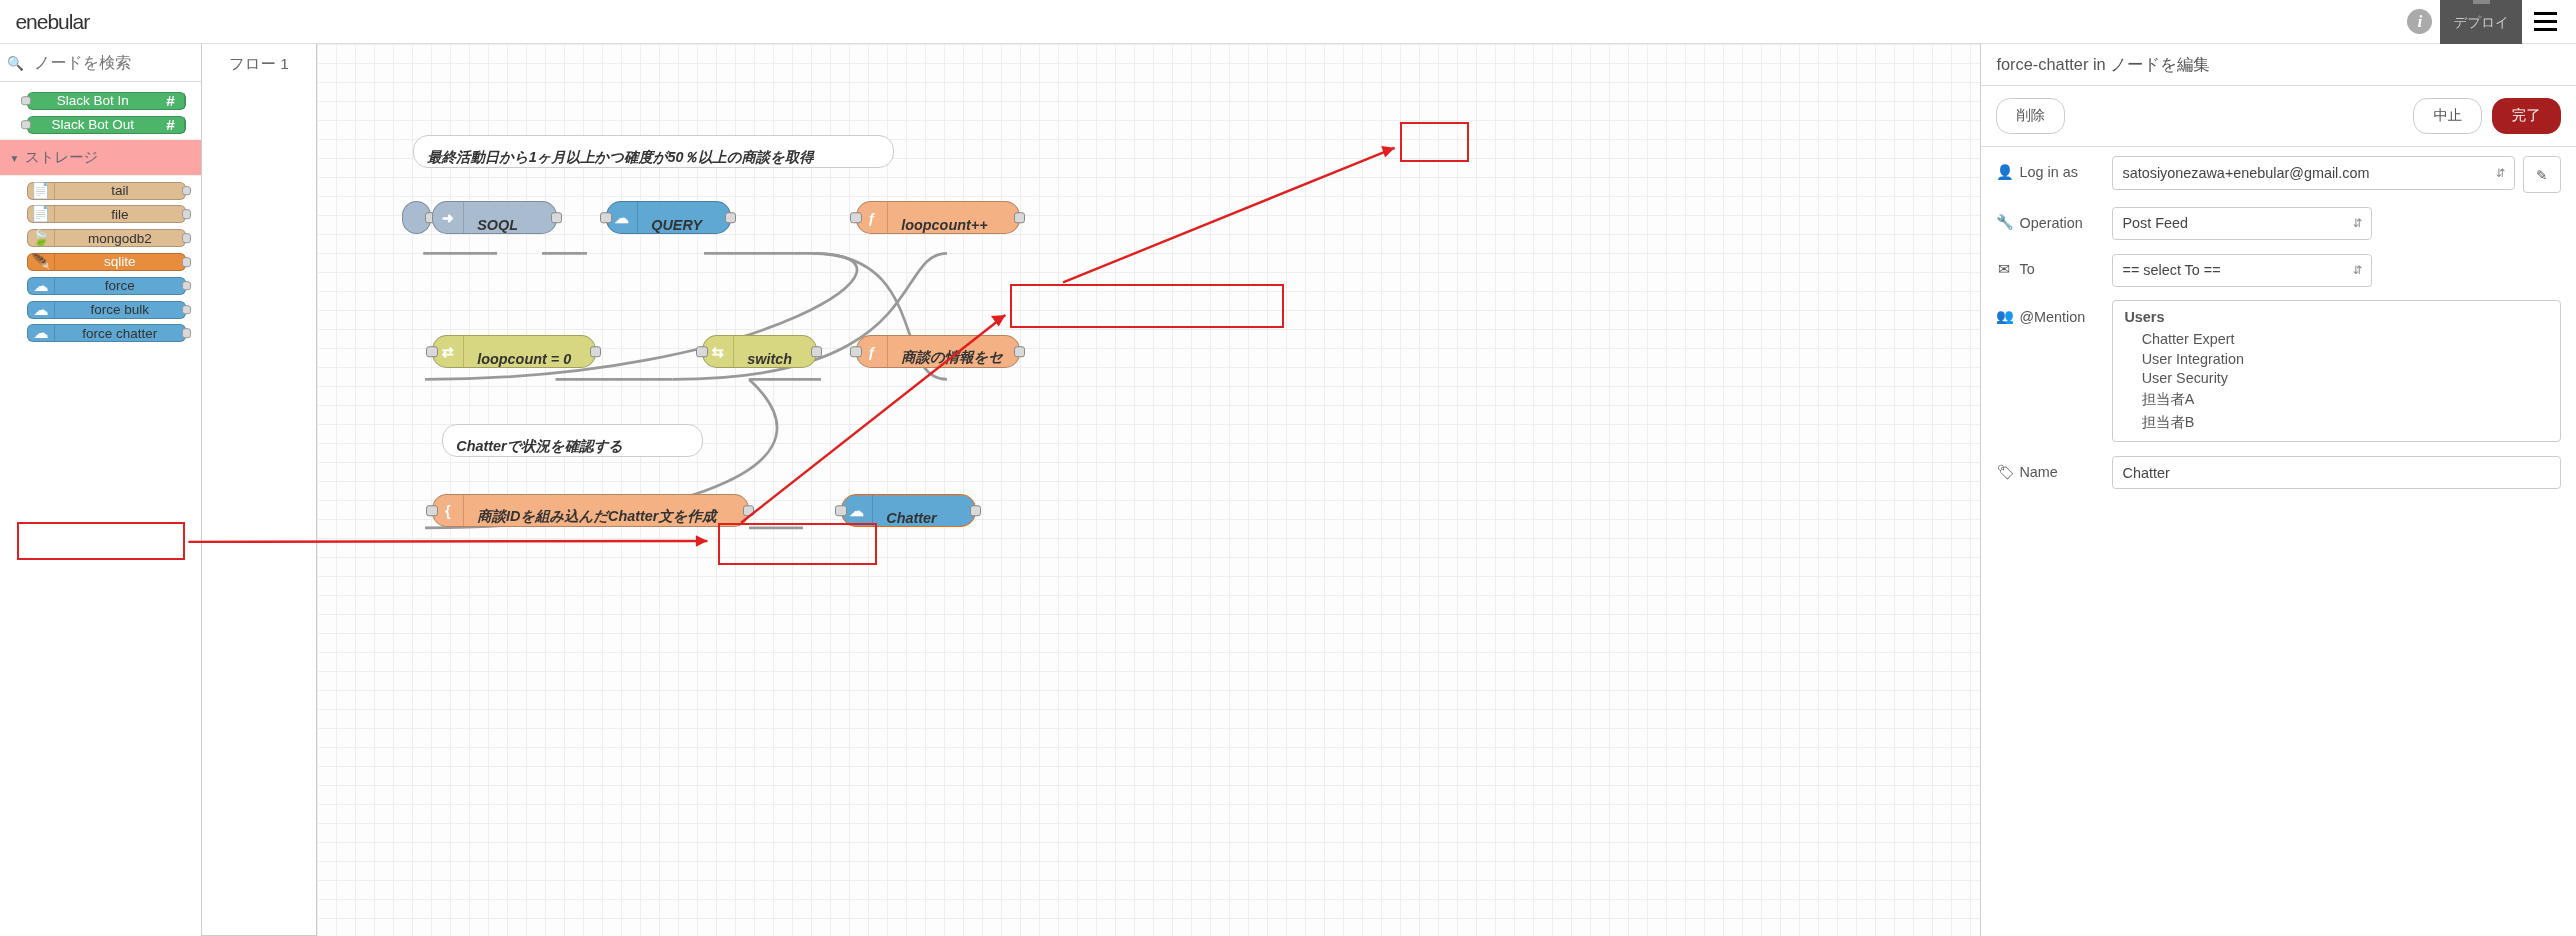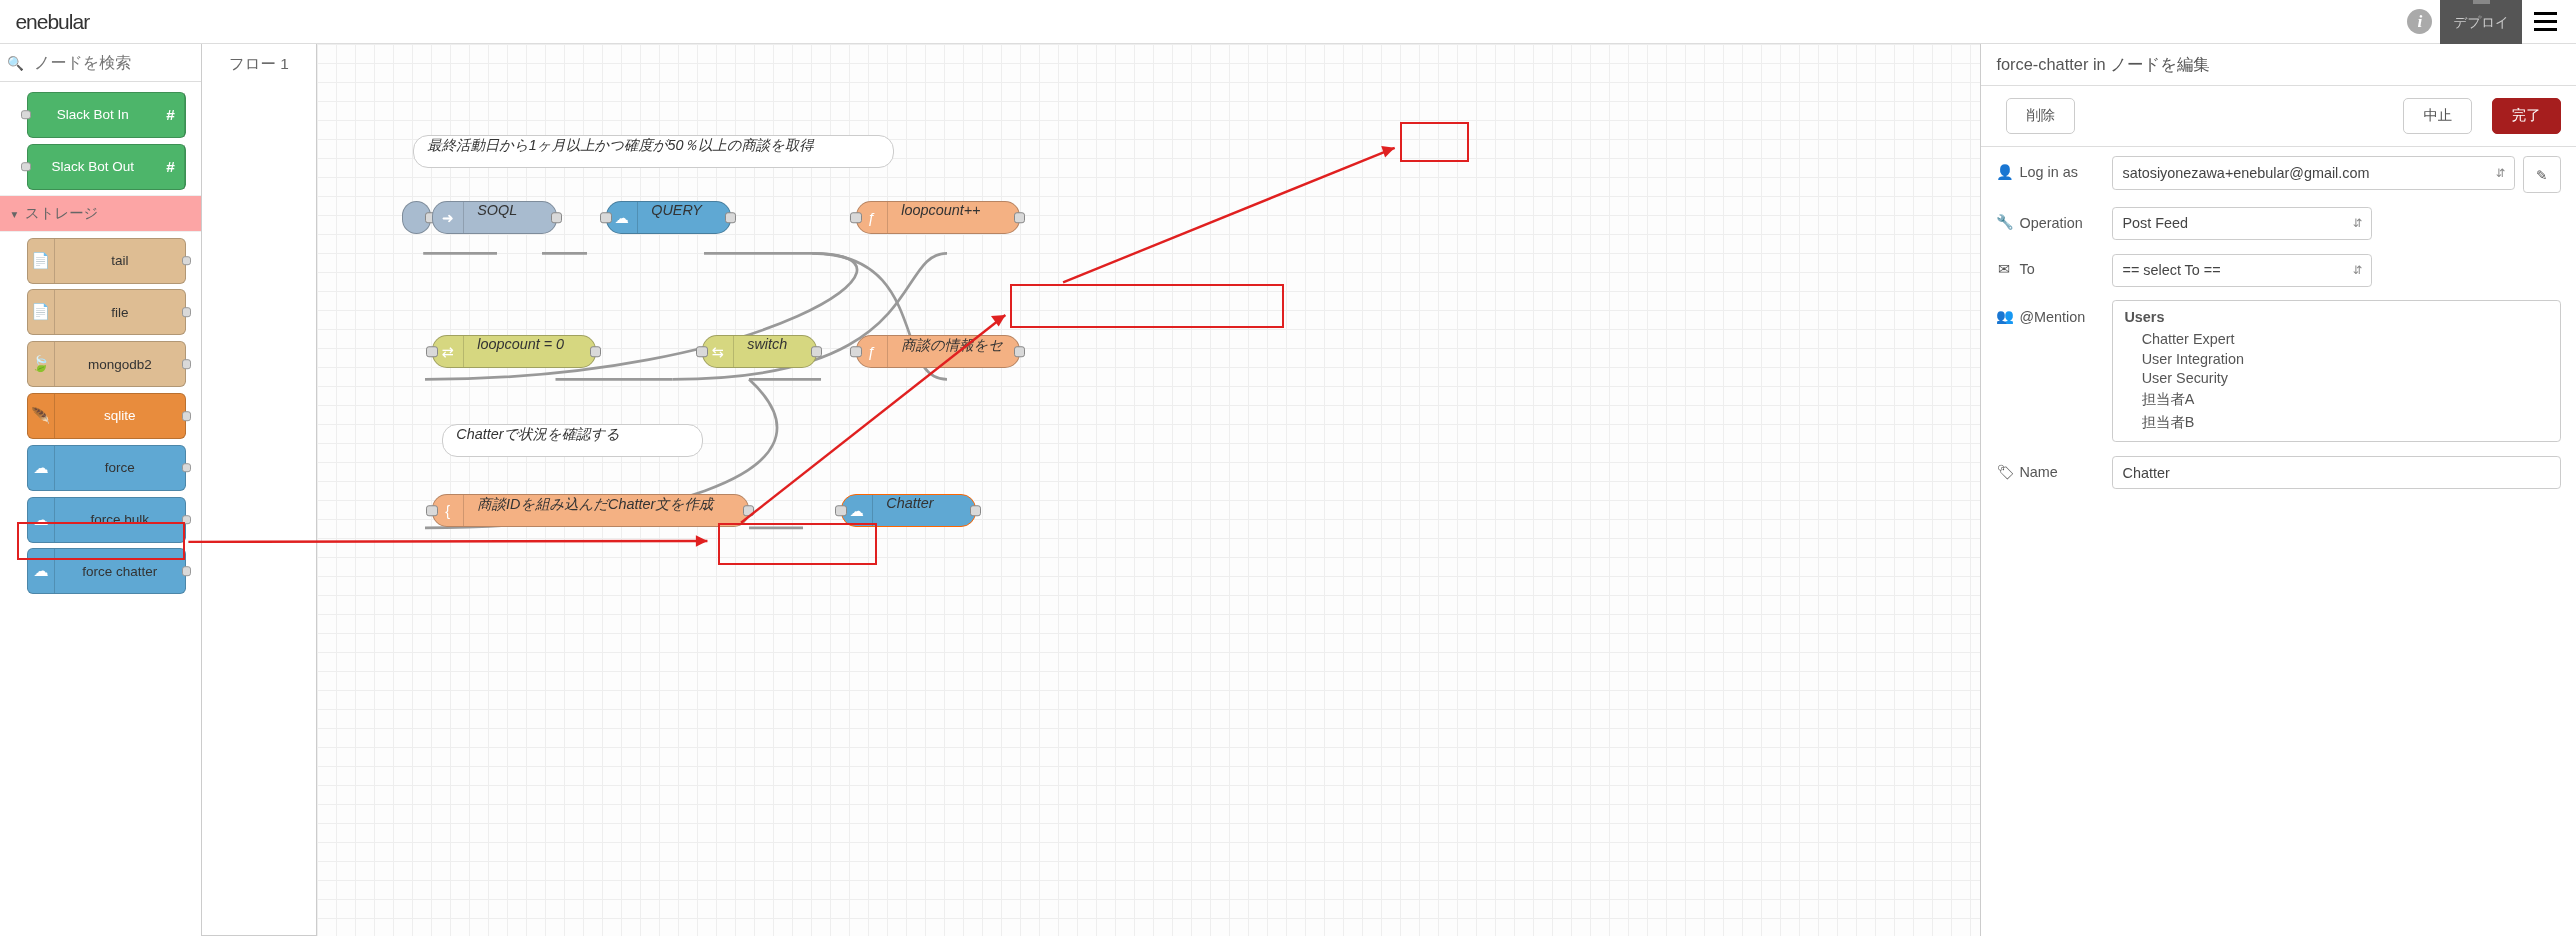--- a/index.html
+++ b/index.html
@@ -15,54 +15,54 @@
 .hamburger { display: flex; flex-direction: column; gap: 4.8px; cursor: pointer; padding: 3.8px; }
 .hamburger span { width: 23px; height: 2.9px; background: #000; }
 .main { display: flex; flex: 1; overflow: hidden; position: relative; }
 .palette { width: 202px; border-right: 1px solid #ccc; display: flex; flex-direction: column; background: #fff; }
 .search-box { display: flex; align-items: center; padding: 5.8px 7.7px; border-bottom: 1px solid #ddd; }
 .search-box input { border: none; outline: none; font-size: 16px; color: #8b5cf6; width: 100%; padding: 3.8px; }
 .search-icon { color: #888; margin-right: 5.8px; }
 .palette-scroll { flex: 1; overflow-y: auto; padding: 3.8px 0; }
 .cat-header { padding: 7.7px 11.5px; font-size: 14.4px; color: #666; cursor: pointer; border-top: 1px solid #eee; border-bottom: 1px solid #eee; background: #fca5a5; }
 .cat-header::before { content: "▾"; margin-right: 7.7px; font-size: 11.5px; }
-.palette-node { margin: 5.8px 15.4px 5.8px 27px; height: 46px; border-radius: 5.8px; display: flex; align-items: center; font-size: 13.5px; color: #333; position: relative; border: 1px solid rgba(0,0,0,0.2); }
+.palette-node { margin: 5.8px 15.4px 5.8px 27px; height: 18px; border-radius: 5.8px; display: flex; align-items: center; font-size: 13.5px; color: #333; position: relative; border: 1px solid rgba(0,0,0,0.2); }
 .palette-node .pn-icon { width: 27px; height: 100%; display: flex; align-items: center; justify-content: center; border-right: 1px solid rgba(0,0,0,0.15); border-top-left-radius: 5.8px; border-bottom-left-radius: 5.8px; color: #fff; font-size: 15.4px; }
 .palette-node .pn-label { flex: 1; text-align: center; padding: 0 5.8px; }
 .palette-node .pn-port-l { position: absolute; left: -6.7px; top: 50%; transform: translateY(-50%); width: 9.6px; height: 9.6px; background: #d9d9d9; border: 1px solid #999; border-radius: 2.9px; }
 .palette-node .pn-port-r { position: absolute; right: -6.7px; top: 50%; transform: translateY(-50%); width: 9.6px; height: 9.6px; background: #d9d9d9; border: 1px solid #999; border-radius: 2.9px; }
 .pn-green { background: #4db56a; color: #fff; }
 .pn-green .pn-label { color: #fff; }
 .pn-brown { background: #debd93; }
 .pn-orange { background: #e88c3d; color: #fff; }
 .pn-orange .pn-label { color: #fff; }
 .pn-blue { background: #5fa8d3; }
 .pn-hash { font-size: 19px; font-weight: bold; }
 .workspace { flex: 1; display: flex; flex-direction: row; background: #fff; }
 .tabs { display: flex; border-bottom: 1px solid #ccc; background: #fff; }
 .tab { padding: 9.6px 27px; border-right: 1px solid #ccc; background: #fff; font-size: 15.4px; color: #666; }
 .canvas { flex: 1; position: relative; background-color: #fdfdfd; background-image: linear-gradient(#eee 1px, transparent 1px), linear-gradient(90deg, #eee 1px, transparent 1px); background-size: 19px 19px; overflow: hidden; }
 .canvas svg { position: absolute; top: 0; left: 0; width: 100%; height: 100%; pointer-events: none; }
 .canvas svg path { stroke: #999; stroke-width: 3; fill: none; }
-.flow-node { position: absolute; height: 33px; border-radius: 15px; display: flex; align-items: flex-start; border: 1px solid rgba(0,0,0,0.25); font-size: 14.4px; }
+.flow-node { position: absolute; height: 33px; border-radius: 15px; display: flex; align-items: flex-end; border: 1px solid rgba(0,0,0,0.25); font-size: 14.4px; font-weight: bold; }
 .flow-node .fn-icon { width: 31px; height: 100%; display: flex; align-items: center; justify-content: center; border-right: 1px solid rgba(0,0,0,0.15); color: #fff; border-top-left-radius: 5.8px; border-bottom-left-radius: 5.8px; }
 .flow-node .fn-label { padding: 0 13.5px; font-style: italic; color: #333; white-space: nowrap; }
 .flow-node .port { position: absolute; width: 11.5px; height: 11.5px; background: #d9d9d9; border: 1px solid #888; border-radius: 2.9px; top: 50%; transform: translateY(-50%); }
 .flow-node .port-l { left: -6.7px; }
 .flow-node .port-r { right: -6.7px; }
 .fn-inject { background: #a8bbcf; }
 .fn-comment { background: #fff; border: 1px solid #ccc; }
 .fn-blue { background: #5fa8d3; }
 .fn-orange { background: #f4b183; }
 .fn-yellow { background: #d6d780; }
 .fn-selected { border: 1.9px solid #f60; }
 .sidebar { width: 596px; border-left: 1px solid #ccc; display: flex; flex-direction: column; background: #fff; }
 .sidebar-header { padding: 9.6px 15.4px; font-size: 16.4px; color: #555; border-bottom: 1px solid #ddd; }
 .sidebar-actions { display: flex; justify-content: space-between; padding: 11.5px 15.4px; align-items: center; }
-.btn { padding: 7.7px 19px; border: 1px solid #ccc; background: #fff; border-radius: 5px; font-size: 14.4px; cursor: pointer; color: #555; margin-left: 10px; }
+.btn { padding: 7.7px 19px; border: 1px solid #ccc; background: #fff; border-radius: 14px; font-size: 14.4px; cursor: pointer; color: #555; }
 .btn-primary { background: #a61e1e; color: #fff; border-color: #a61e1e; }
 .sidebar-actions-right { display: flex; gap: 9.6px; align-items: flex-end; }
 .prop-section { border-top: 1px solid #ddd; }
 .prop-header { padding: 9.6px 15.4px; font-size: 15.4px; color: #555; cursor: pointer; }
 .prop-header::before { content: "⌄"; margin-right: 9.6px; display: inline-block; }
 .prop-body { padding: 9.6px 15.4px; }
 .prop-row { display: flex; align-items: flex-start; margin-bottom: 13.5px; gap: 11.5px; }
 .prop-label { width: 104px; display: flex; align-items: center; gap: 7.7px; font-size: 14.4px; color: #555; padding-top: 7.7px; }
 .prop-label .picon { width: 15.4px; text-align: center; }
 .prop-field { flex: 1; display: flex; gap: 7.7px; align-items: flex-start; }

